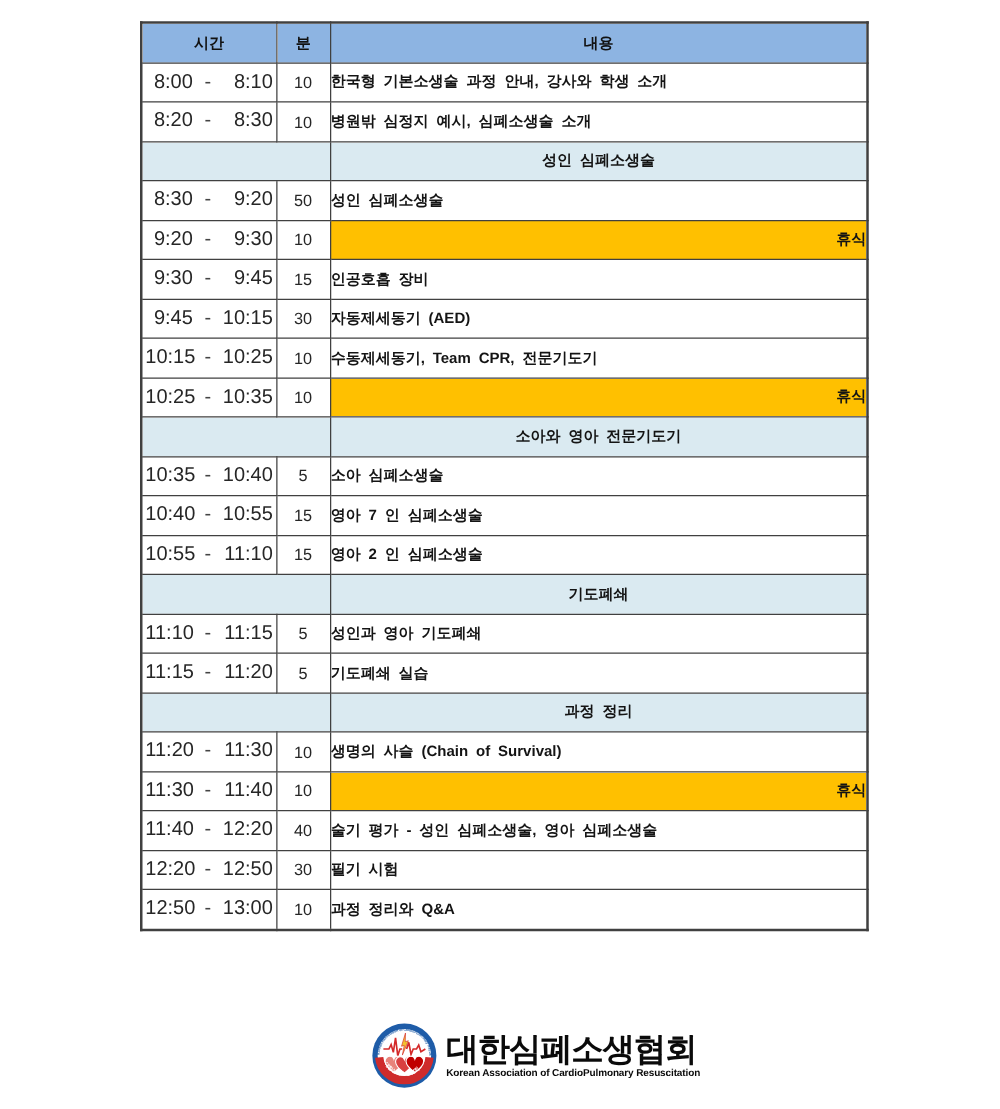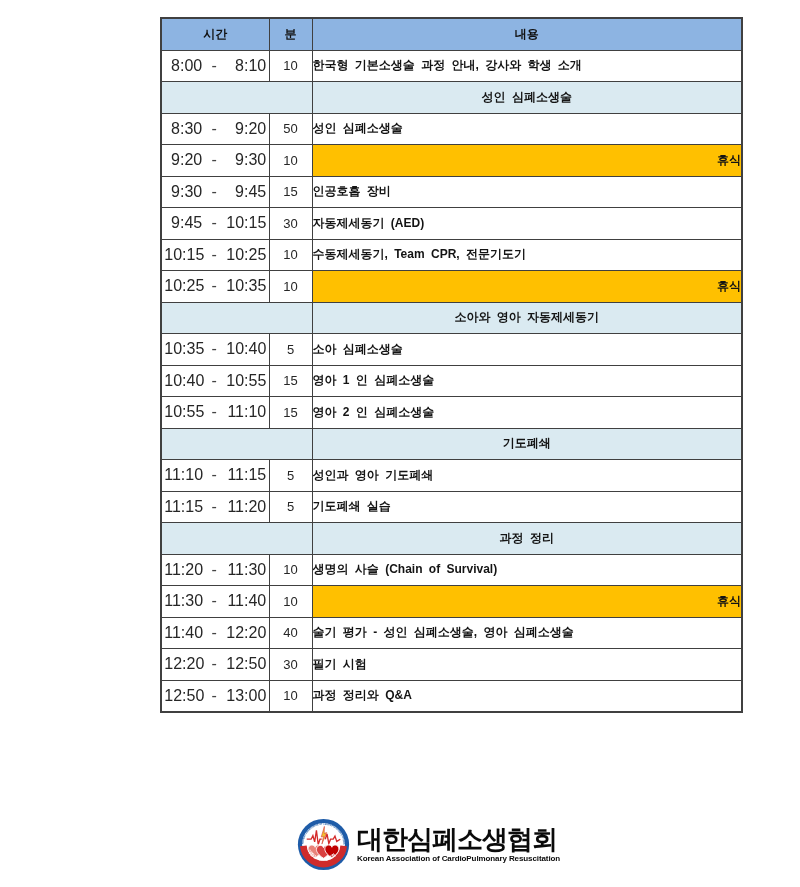--- a/index.html
+++ b/index.html
@@ -6,21 +6,20 @@
   body{
     width:800px;height:887px;background:#ffffff;position:relative;
     font-family:"Liberation Sans","DejaVu Sans",sans-serif;
     color:#1a1a1a;overflow:hidden;
   }
   
   .schedule-table{
     position:absolute;left:112px;top:17px;width:581px;
     border-collapse:collapse;table-layout:fixed;
     border:2px solid var(--border,#404040);
-    margin-left:48px;
   }
   .schedule-table col.c-time{width:108px;}
   .schedule-table col.c-min{width:43px;}
   .schedule-table col.c-content{width:430px;}
   .schedule-table th,.schedule-table td{
     border:1px solid var(--border,#404040);
     height:30.5px;padding:0;vertical-align:middle;
     overflow:hidden;white-space:nowrap;
   }
   .schedule-table th{
@@ -77,20 +76,25 @@
       <th>내용</th>
     </tr>
   </thead>
   <tbody>
       <tr>
         <td class="time-cell"><span class="t-start">8:00</span><span class="t-dash">-</span><span class="t-end">8:10</span></td>
         <td class="min-cell">10</td>
         <td class="content-cell">한국형 기본소생술 과정 안내, 강사와 학생 소개</td>
       </tr>
       <tr>
+        <td class="time-cell"><span class="t-start">8:20</span><span class="t-dash">-</span><span class="t-end">8:30</span></td>
+        <td class="min-cell">10</td>
+        <td class="content-cell">병원밖 심정지 예시, 심폐소생술 소개</td>
+      </tr>
+      <tr>
         <td class="section-cell" colspan="2"></td>
         <td class="section-cell section-label">성인 심폐소생술</td>
       </tr>
       <tr>
         <td class="time-cell"><span class="t-start">8:30</span><span class="t-dash">-</span><span class="t-end">9:20</span></td>
         <td class="min-cell">50</td>
         <td class="content-cell">성인 심폐소생술</td>
       </tr>
       <tr>
         <td class="time-cell"><span class="t-start">9:20</span><span class="t-dash">-</span><span class="t-end">9:30</span></td>
@@ -112,31 +116,31 @@
         <td class="min-cell">10</td>
         <td class="content-cell">수동제세동기, Team CPR, 전문기도기</td>
       </tr>
       <tr>
         <td class="time-cell"><span class="t-start">10:25</span><span class="t-dash">-</span><span class="t-end">10:35</span></td>
         <td class="min-cell">10</td>
         <td class="content-cell break-cell">휴식</td>
       </tr>
       <tr>
         <td class="section-cell" colspan="2"></td>
-        <td class="section-cell section-label">소아와 영아 자동제세동기</td>
+        <td class="section-cell section-label">소아와 영아 전문기도기</td>
       </tr>
       <tr>
         <td class="time-cell"><span class="t-start">10:35</span><span class="t-dash">-</span><span class="t-end">10:40</span></td>
         <td class="min-cell">5</td>
         <td class="content-cell">소아 심폐소생술</td>
       </tr>
       <tr>
         <td class="time-cell"><span class="t-start">10:40</span><span class="t-dash">-</span><span class="t-end">10:55</span></td>
         <td class="min-cell">15</td>
-        <td class="content-cell">영아 1 인 심폐소생술</td>
+        <td class="content-cell">영아 7 인 심폐소생술</td>
       </tr>
       <tr>
         <td class="time-cell"><span class="t-start">10:55</span><span class="t-dash">-</span><span class="t-end">11:10</span></td>
         <td class="min-cell">15</td>
         <td class="content-cell">영아 2 인 심폐소생술</td>
       </tr>
       <tr>
         <td class="section-cell" colspan="2"></td>
         <td class="section-cell section-label">기도폐쇄</td>
       </tr>

